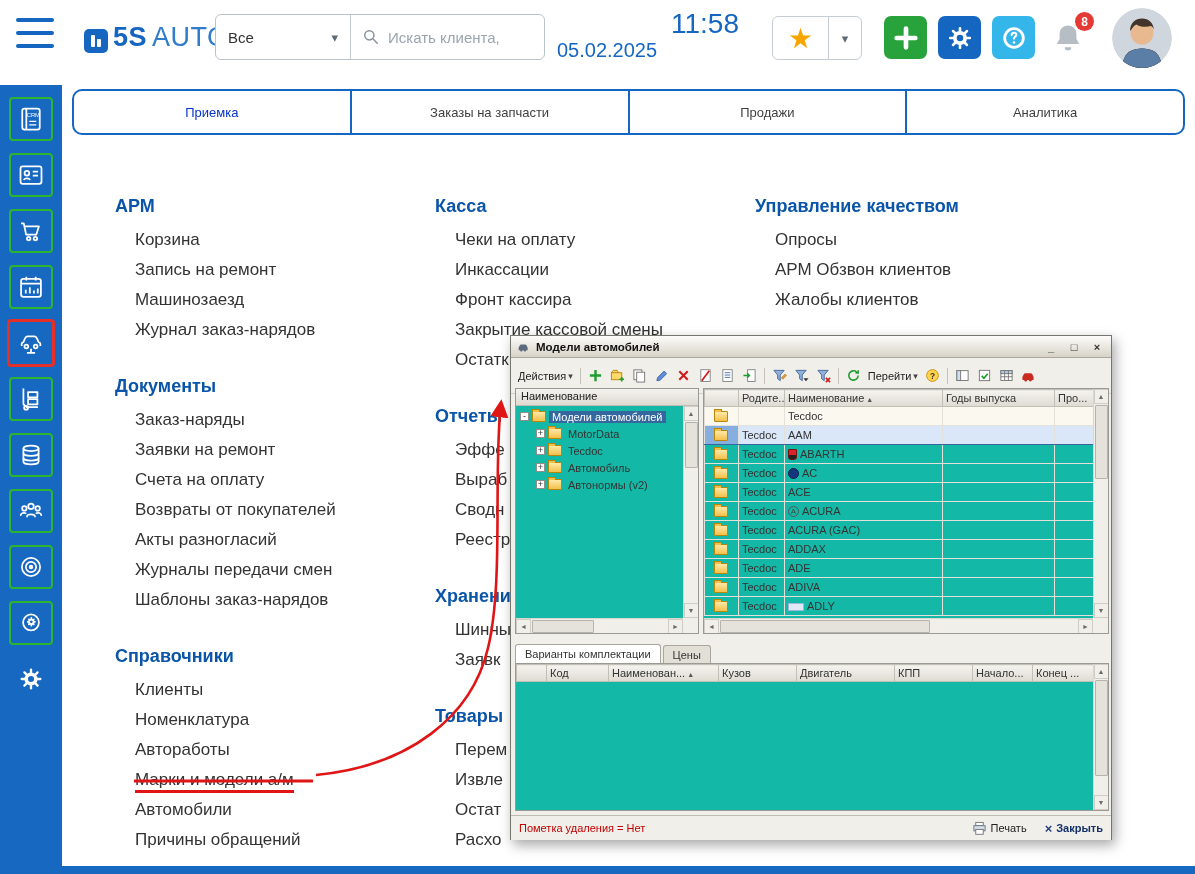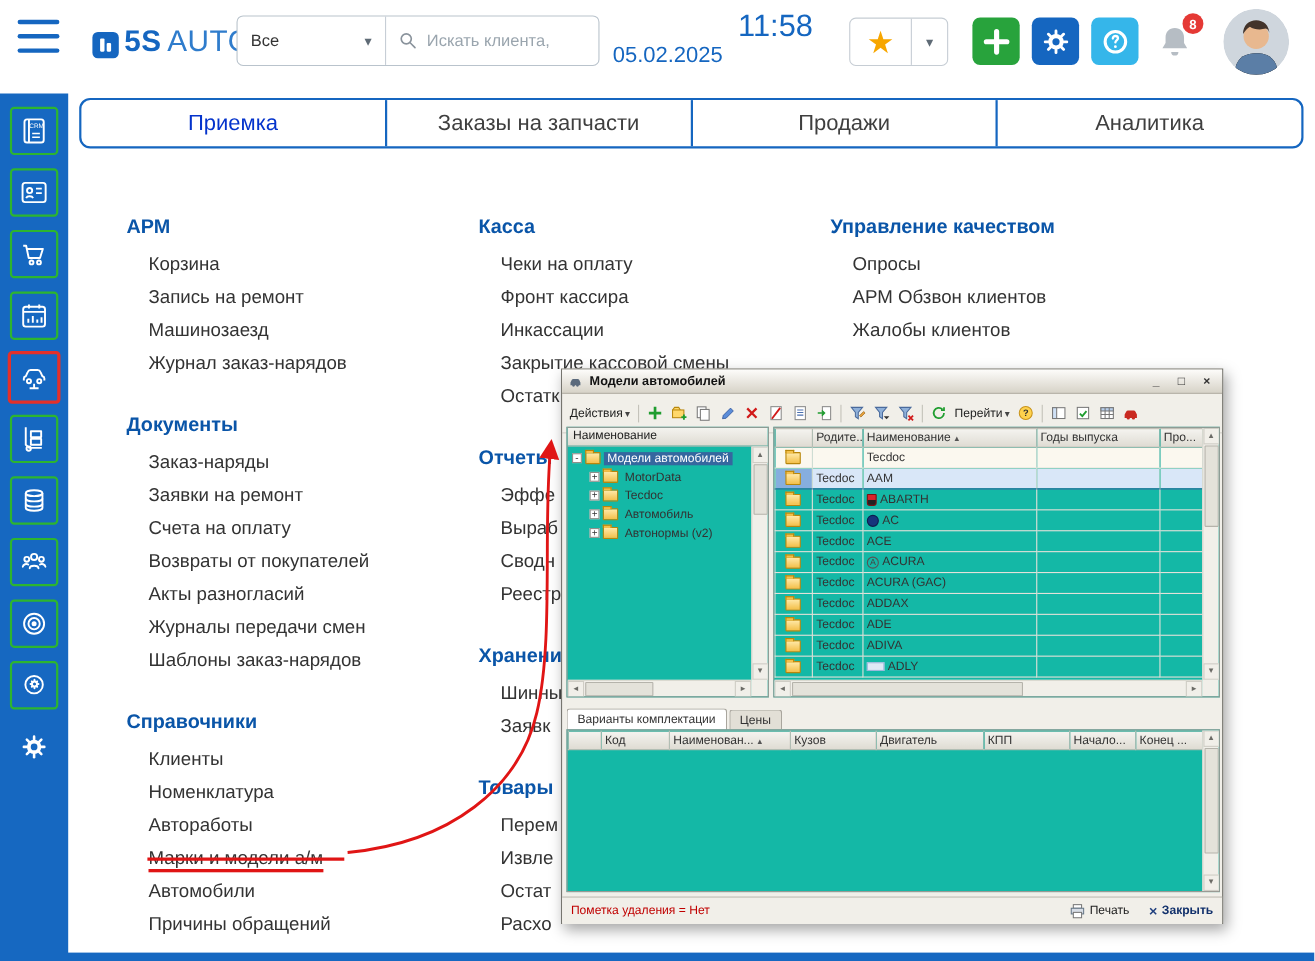--- a/index.html
+++ b/index.html
@@ -41,21 +41,21 @@
   
   .sidebar { position:absolute; left:0; top:85px; width:62px; height:789px; background:#1668c1; z-index:4; display:flex; flex-direction:column; align-items:center; padding-top:12px; }
   .side-item { width:44px; height:44px; border:2px solid #2db52f; border-radius:4px; display:flex; align-items:center; justify-content:center; margin-bottom:12px; cursor:pointer; flex:none; }
   .side-item svg { width:28px; height:28px; }
   .side-item.active { width:48px; height:48px; border:3px solid #e3302a; margin-top:-2px; margin-bottom:10px; }
   .side-item.noborder { border:none; }
   .bottom-strip { position:absolute; left:0; top:866px; width:1195px; height:8px; background:#1668c1; z-index:2; }
 
   
   .tabbar { position:absolute; left:72px; top:89px; width:1113px; height:46px; border:2px solid #1566c0; border-radius:10px; display:flex; background:#fff; z-index:3; }
-  .tab { flex:1; display:flex; align-items:center; justify-content:center; font-size:20px; color:#3f3f3f; cursor:pointer;text-align:center; }
+  .tab { flex:1; display:flex; align-items:center; justify-content:center; font-size:13px; color:#3f3f3f; cursor:pointer;text-align:center; }
   .tab + .tab { border-left:2px solid #1566c0; }
   .tab.active { color:#0433cc; }
 
   
   .mcol { position:absolute; top:195px; width:310px; z-index:1; }
   .mcol1 { left:115px; } .mcol2 { left:435px; } .mcol3 { left:755px; }
   .msec { margin-bottom:30px; }
   .mhead { font-size:18px; font-weight:bold; color:#0a55a8; line-height:22px; margin-bottom:8px; }
   .mitem { font-size:17px; color:#333; height:30px; line-height:30px; padding-left:20px; white-space:nowrap; cursor:pointer; }
   .red-underline-text { border-bottom:3px solid #e01515; padding-bottom:1px; }
@@ -336,22 +336,22 @@
       <div class="mitem"><span class="red-underline-text">Марки и модели а/м</span></div>
       <div class="mitem">Автомобили</div>
       <div class="mitem">Причины обращений</div>
     </div>
   </div>
 
   <div class="mcol mcol2">
     <div class="msec">
       <div class="mhead">Касса</div>
       <div class="mitem">Чеки на оплату</div>
+      <div class="mitem">Инкассации</div>
       <div class="mitem">Фронт кассира</div>
-      <div class="mitem">Инкассации</div>
       <div class="mitem">Закрытие кассовой смены</div>
       <div class="mitem">Остатк</div>
     </div>
     <div class="msec">
       <div class="mhead">Отчеты</div>
       <div class="mitem">Эффе</div>
       <div class="mitem">Выраб</div>
       <div class="mitem">Сводн</div>
       <div class="mitem">Реестр</div>
     </div>

